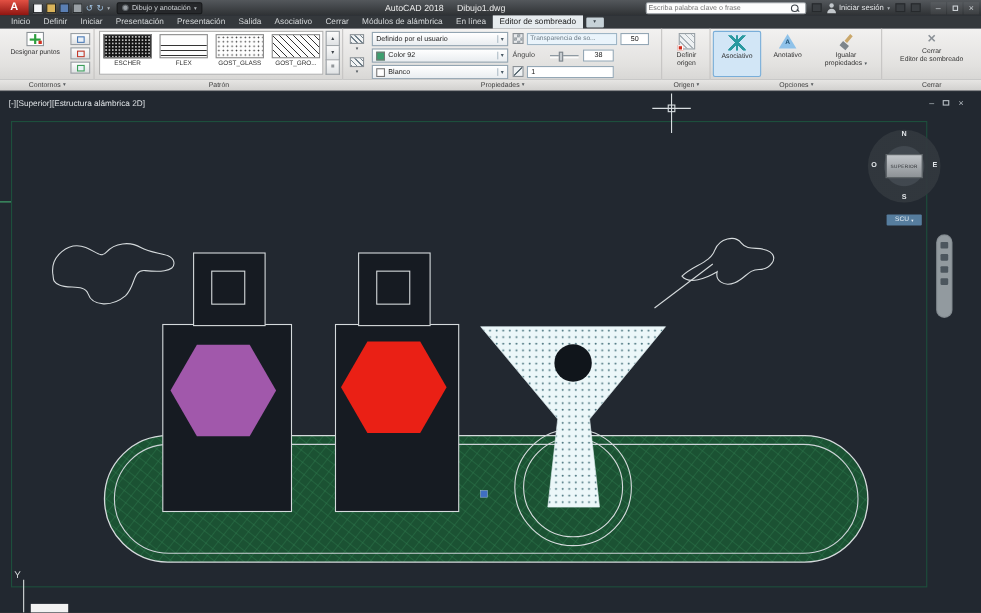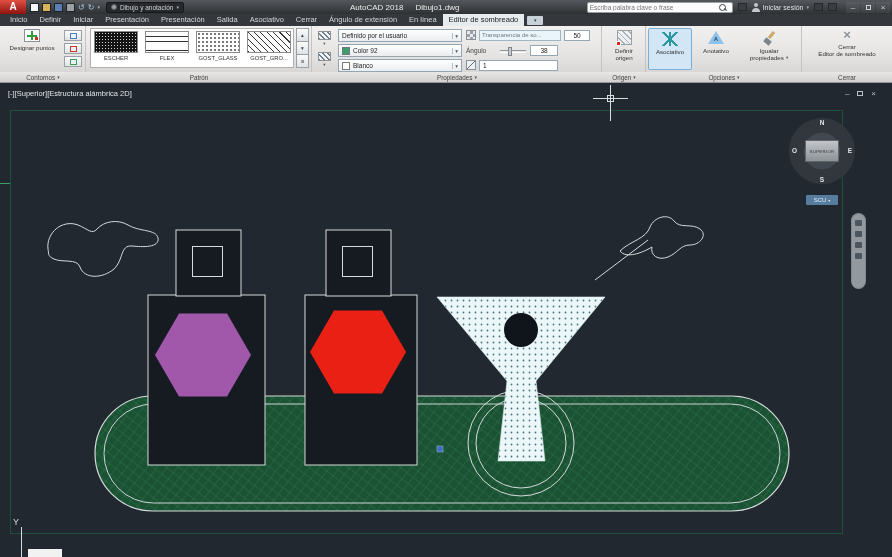--- a/index.html
+++ b/index.html
@@ -212,21 +212,21 @@
 
   <div class="menubar">
     <span class="mtab">Inicio</span>
     <span class="mtab">Definir</span>
     <span class="mtab">Iniciar</span>
     <span class="mtab">Presentación</span>
     <span class="mtab">Presentación</span>
     <span class="mtab">Salida</span>
     <span class="mtab">Asociativo</span>
     <span class="mtab">Cerrar</span>
-    <span class="mtab">Ángulo de extensión</span>
+    <span class="mtab">Módulos de alámbrica</span>
     <span class="mtab">En línea</span>
     <span class="mtab active">Editor de sombreado</span>
     <span class="ribbon-opt">▾</span>
   </div>
 
   <div class="ribbon">
 
     <div class="panel" style="left:0; width:86px;">
       <div class="rbtn" style="left:2px; top:3px; width:60px;">
         <span class="pickpt-icon">

